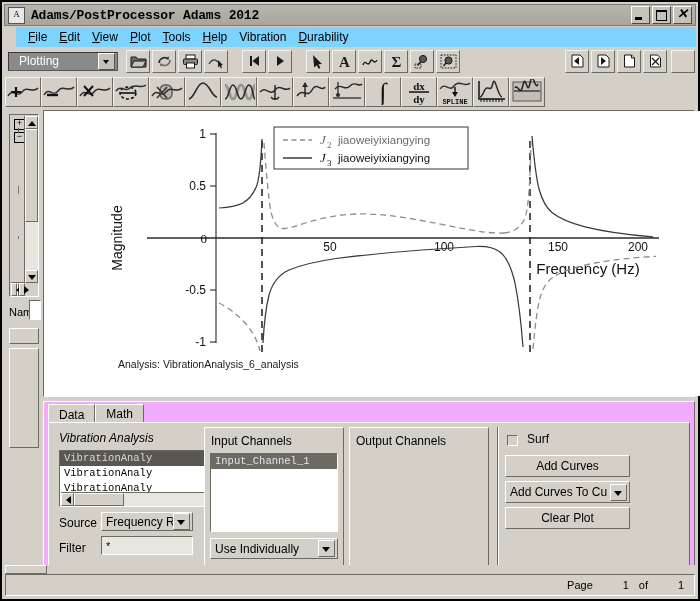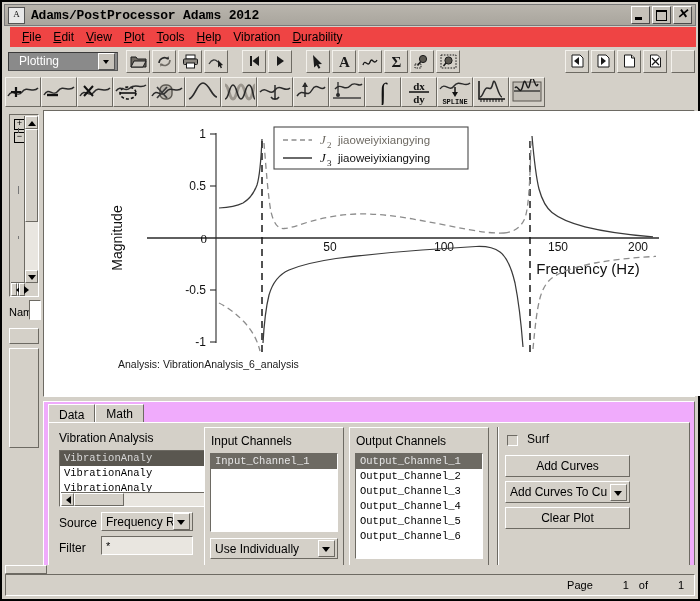--- a/index.html
+++ b/index.html
@@ -40,22 +40,22 @@
     border:1px solid #fff;border-right-color:#4a4a4a;border-bottom-color:#4a4a4a;
     position:relative;
   }
   .tb-btn i{position:absolute;display:block;}
   .min-g{width:7px;height:3px;background:#000;left:3px;bottom:3px;}
   .max-g{width:9px;height:8px;border:1px solid #000;border-top-width:2px;left:3px;top:3px;}
   .cls-g{left:0;top:0;right:0;bottom:0;color:#000;font-size:13px;font-weight:bold;
     text-align:center;line-height:14px;font-family:"Liberation Sans",sans-serif;}
   
   .menubar{
-    position:absolute;left:8px;right:2px;top:25px;height:20px;
-    background:#ef4444;display:flex;align-items:center;padding-left:6px;
+    position:absolute;left:14px;right:2px;top:25px;height:20px;
+    background:#7dd3fc;display:flex;align-items:center;padding-left:6px;
     box-sizing:border-box;
     text-align:right;
   }
   .menu-item{
     font-size:12px;color:#000;padding:2px 6px;white-space:nowrap;
   }
   .menu-item u{text-decoration:underline;}
   
   .tbar{
     position:absolute;left:3px;right:3px;background:#d4d0c8;
@@ -608,21 +608,21 @@
       </svg>
     </div>
 
     <div class="bottom">
       <div class="tabs">
         <div class="tab active">Data</div>
         <div class="tab">Math</div>
       </div>
       <div class="tab-body">
 
-        <div class="grp-lbl" style="position:absolute;left:10px;top:8px;">Vibration Analysis</div>
+        <div class="grp-lbl" style="position:absolute;left:10px;top:8px;font-style:italic;">Vibration Analysis</div>
         <div class="listbox" style="left:10px;top:27px;width:160px;height:57px;">
           <div class="li sel-dk">VibrationAnaly</div>
           <div class="li">VibrationAnaly</div>
           <div class="li">VibrationAnaly</div>
           <div class="vscroll" style="top:0;bottom:12px;">
             <div class="sc-btn sc-up"></div>
             <div class="sc-thumb" style="position:absolute;top:13px;left:0;width:13px;height:16px;"></div>
             <div class="sc-btn sc-dn" style="position:absolute;bottom:0;left:0;"></div>
           </div>
           <div class="hscroll" style="right:0;">
@@ -645,28 +645,20 @@
         <div class="listbox" style="left:161px;top:30px;width:128px;height:79px;">
           <div class="li sel">Input_Channel_1</div>
         </div>
         <div class="drop" style="left:161px;top:115px;width:128px;height:21px;">
           <div class="dtxt">Use Individually</div>
           <div class="darr"></div>
         </div>
 
         <div class="listbox" style="left:300px;top:4px;width:140px;height:140px;background:#d4d0c8;border-color:#fff;border-right-color:#6d6a63;border-bottom-color:#6d6a63;"></div>
         <div class="grp-lbl" style="position:absolute;left:307px;top:11px;">Output Channels</div>
-        <div class="listbox" style="left:306px;top:30px;width:128px;height:106px;">
-          <div class="li sel">Output_Channel_1</div>
-          <div class="li">Output_Channel_2</div>
-          <div class="li">Output_Channel_3</div>
-          <div class="li">Output_Channel_4</div>
-          <div class="li">Output_Channel_5</div>
-          <div class="li">Output_Channel_6</div>
-        </div>
 
         <div style="position:absolute;left:448px;top:4px;width:1px;height:140px;background:#fff;border-left:1px solid #6d6a63;"></div>
         <div class="chk" style="left:458px;top:12px;"></div>
         <div class="grp-lbl" style="position:absolute;left:478px;top:9px;">Surf</div>
         <div class="pbtn" style="left:456px;top:32px;width:125px;height:22px;">Add Curves</div>
         <div class="drop" style="left:456px;top:58px;width:125px;height:22px;">
           <div class="dtxt">Add Curves To Cu</div>
           <div class="darr"></div>
         </div>
         <div class="pbtn" style="left:456px;top:84px;width:125px;height:22px;">Clear Plot</div>

